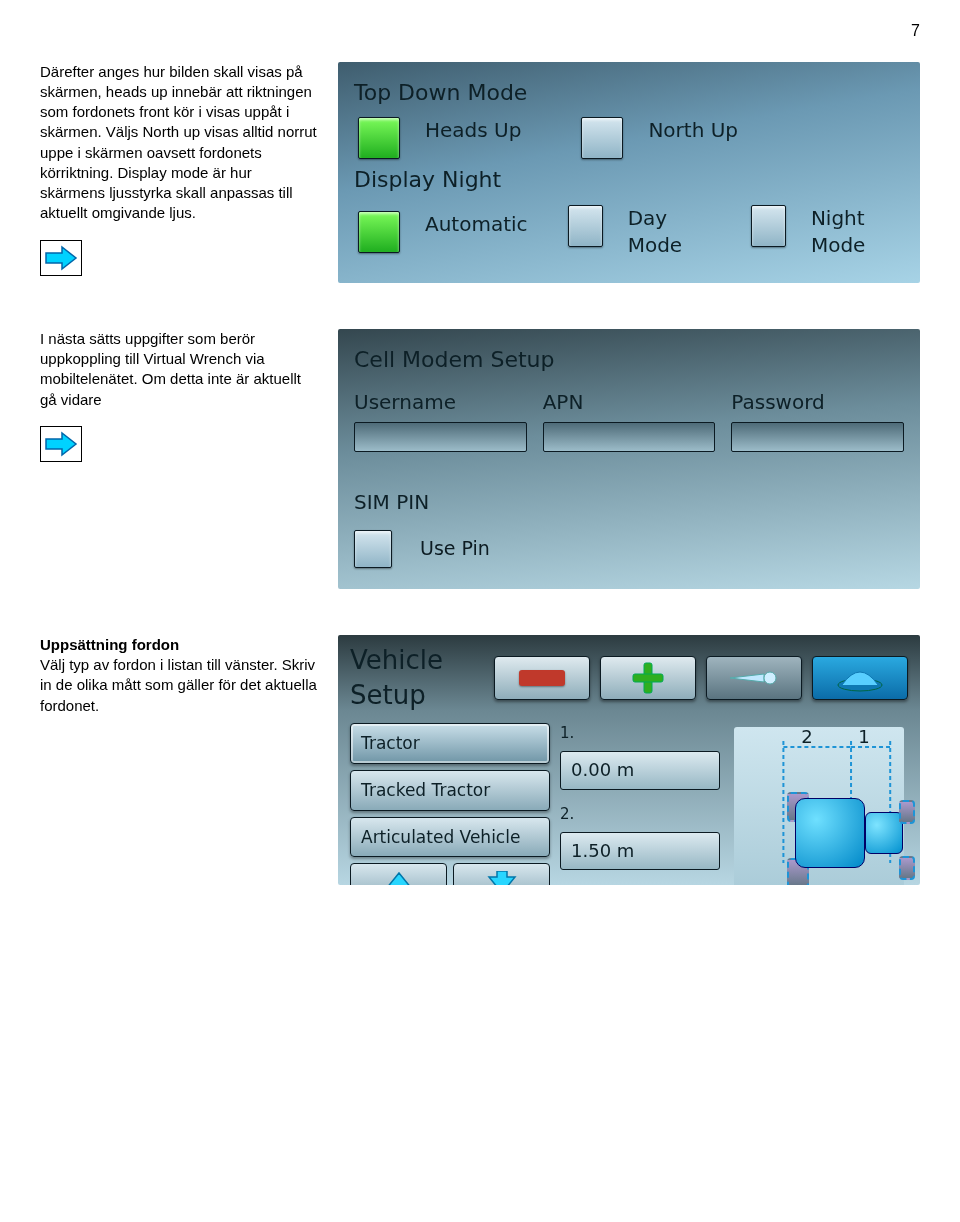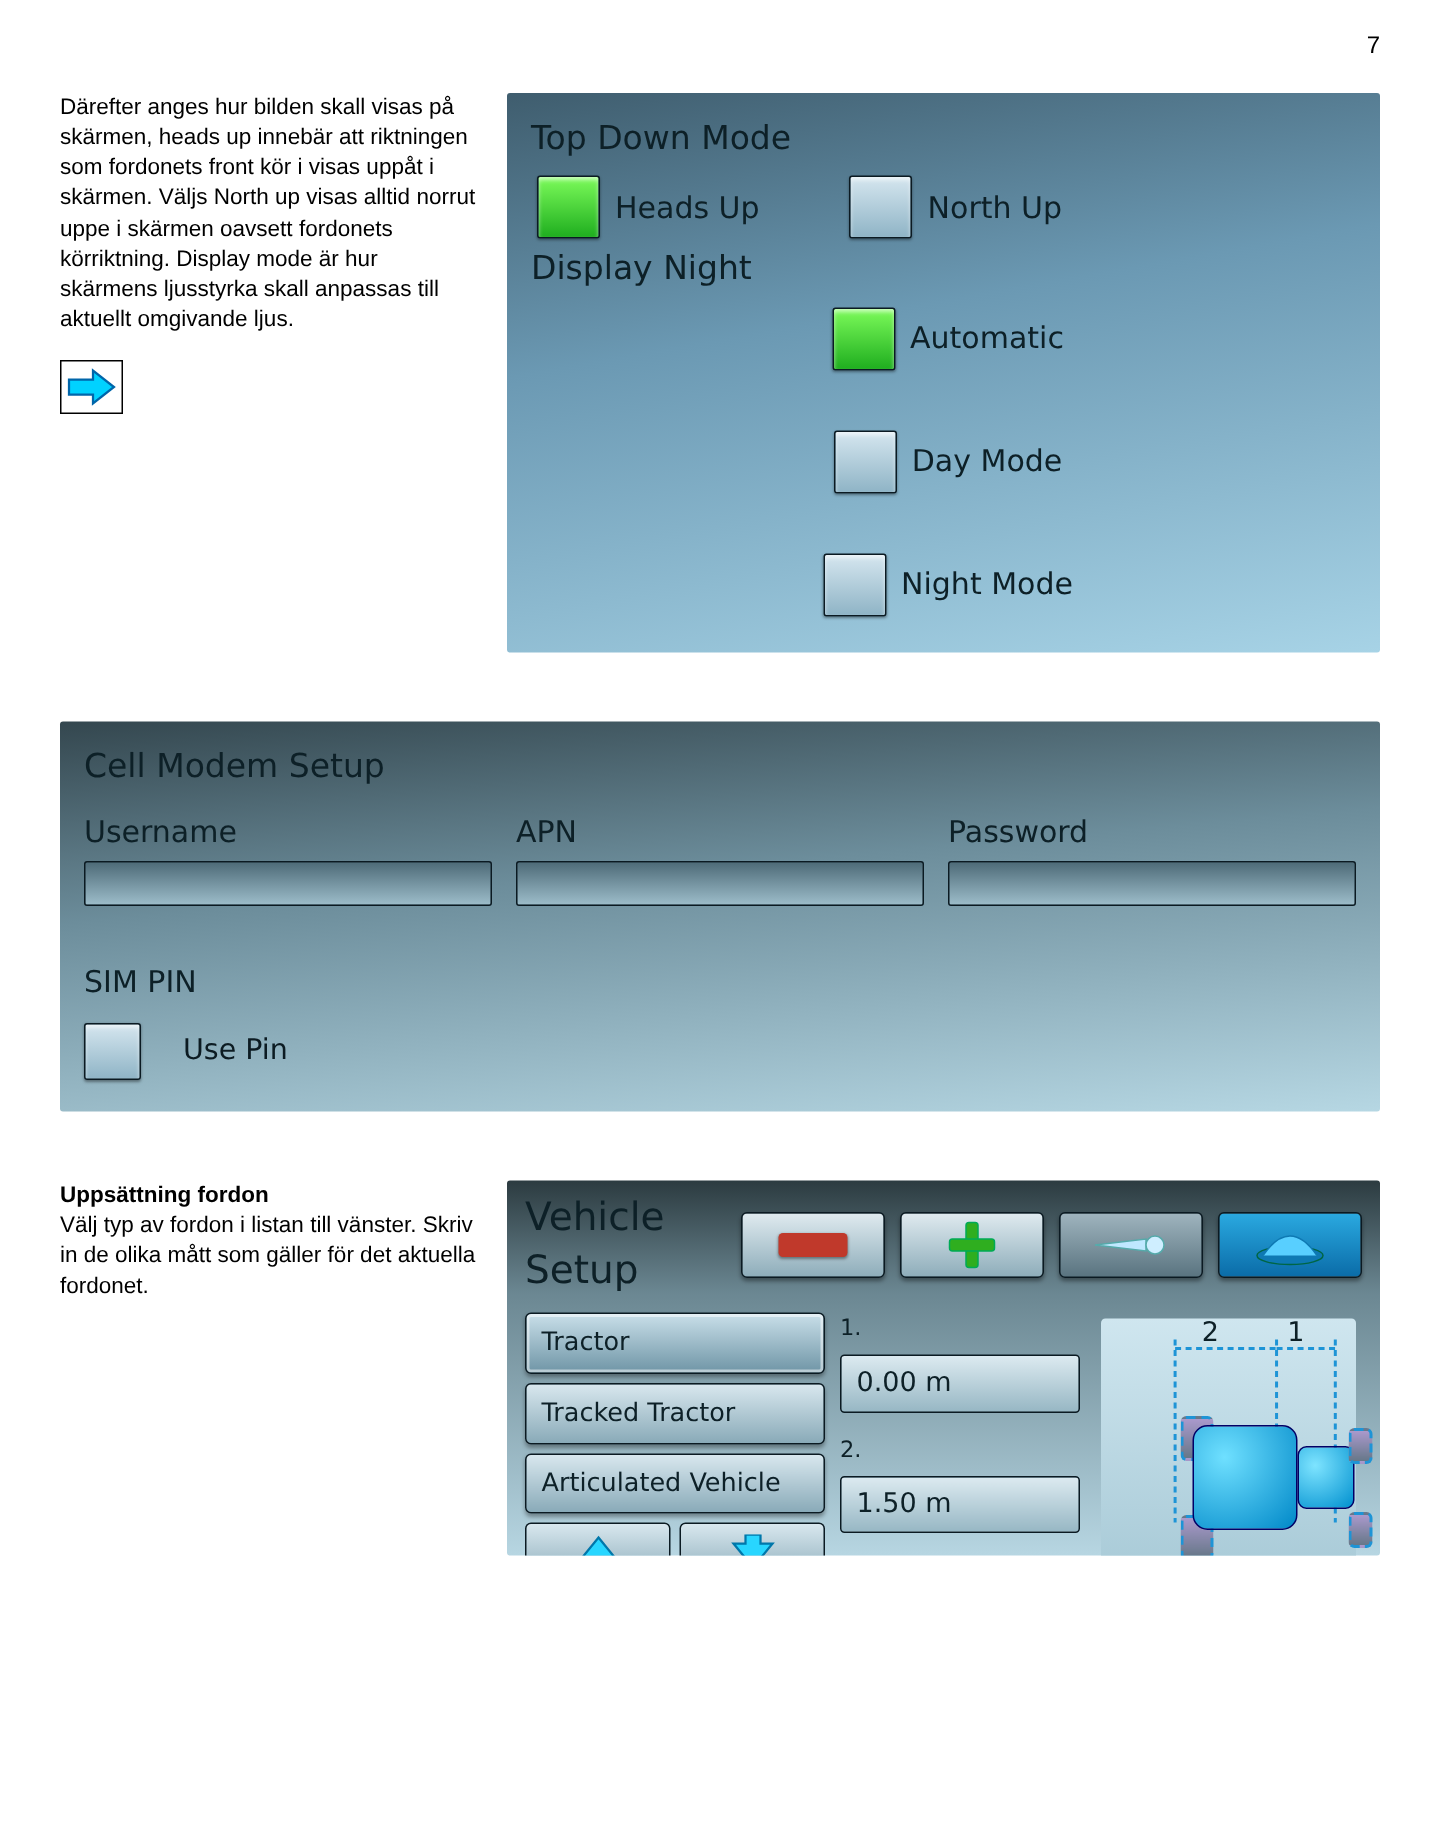--- a/index.html
+++ b/index.html
@@ -36,21 +36,21 @@
     overflow: hidden;
   }
   
   .shot1 {
     background: linear-gradient(170deg,#3f5d6e 0%,#6b99b3 40%,#a7d3e6 100%);
     padding: 10px 14px 18px 14px;
     color: #0a1a22;
   }
   .shot1 .h { font-size: 22px; font-weight: 500; margin: 6px 0 10px 2px; color:#0d2027; }
   .shot1 .row { display: flex; gap: 60px; align-items:center; padding-left: 6px; margin-bottom: 6px;}
-  .shot1 .opt { display:flex; align-items:center; gap:10px; font-size:20px; color:#0d2027;}
+  .shot1 .opt { display:flex; align-items:flex-start; gap:25px; font-size:20px; color:#0d2027;}
   .chk {
     width: 42px; height: 42px;
     border: 1px solid #0b1a22;
     background: linear-gradient(#d5e6ef,#8fb4c6);
     border-radius: 2px;
     box-shadow: inset 0 2px 3px rgba(255,255,255,0.6), 0 1px 2px rgba(0,0,0,0.4);
   }
   .chk.on { background: linear-gradient(#7cfb5a,#1fae1f); }
   
   .shot2 {
@@ -166,39 +166,47 @@
         <div class="opt">
           <span class="chk on"></span>
           <span>Heads Up</span>
         </div>
         <div class="opt">
           <span class="chk"></span>
           <span>North Up</span>
         </div>
       </div>
       <div class="h">Display Night</div>
-      <div class="row" style="gap:40px;flex-direction:column;">
+      <div class="row" style="gap:40px;">
         <div class="opt">
           <span class="chk on"></span>
           <span>Automatic</span>
         </div>
         <div class="opt">
           <span class="chk"></span>
           <span>Day Mode</span>
         </div>
         <div class="opt">
           <span class="chk"></span>
           <span>Night Mode</span>
         </div>
       </div>
     </div>
   </div>
 </div>
 
 <div class="section">
+  <div class="text-col">
+    <p>I nästa sätts uppgifter som berör uppkoppling till Virtual Wrench via mobiltelenätet. Om detta inte är aktuellt gå vidare</p>
+    <span class="arrow-btn">
+      <svg width="34" height="26" viewBox="0 0 34 26">
+        <polygon points="2,8 18,8 18,2 32,13 18,24 18,18 2,18" fill="#00d2ff" stroke="#0066aa" stroke-width="1.5"></polygon>
+      </svg>
+    </span>
+  </div>
   <div class="img-col">
     <div class="shot shot2">
       <div class="h">Cell Modem Setup</div>
       <div class="cols">
         <div class="col">
           <div class="lbl">Username</div>
           <div class="txtfld"></div>
         </div>
         <div class="col">
           <div class="lbl">APN</div>

